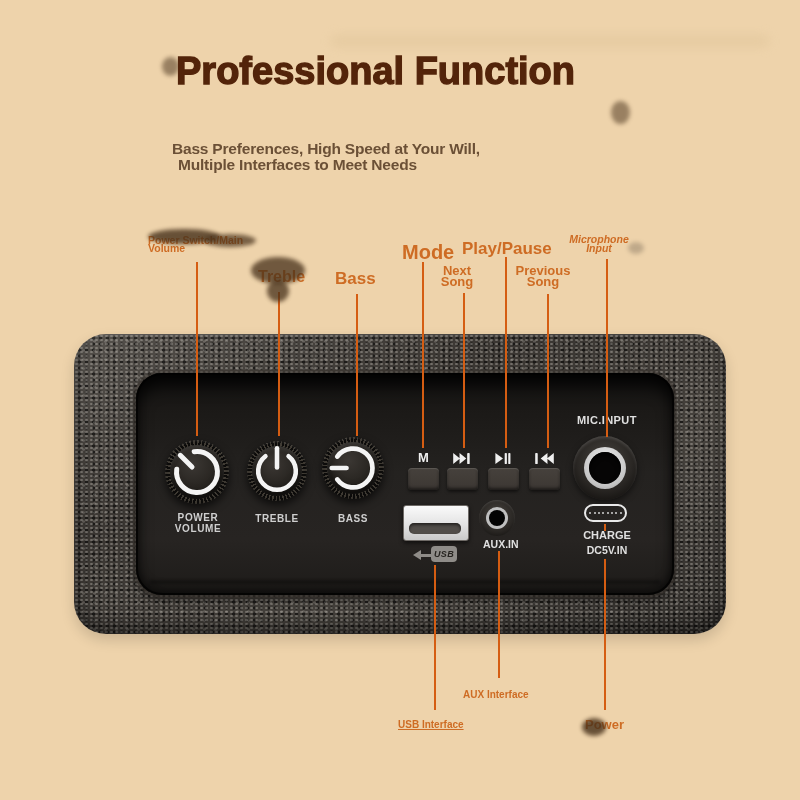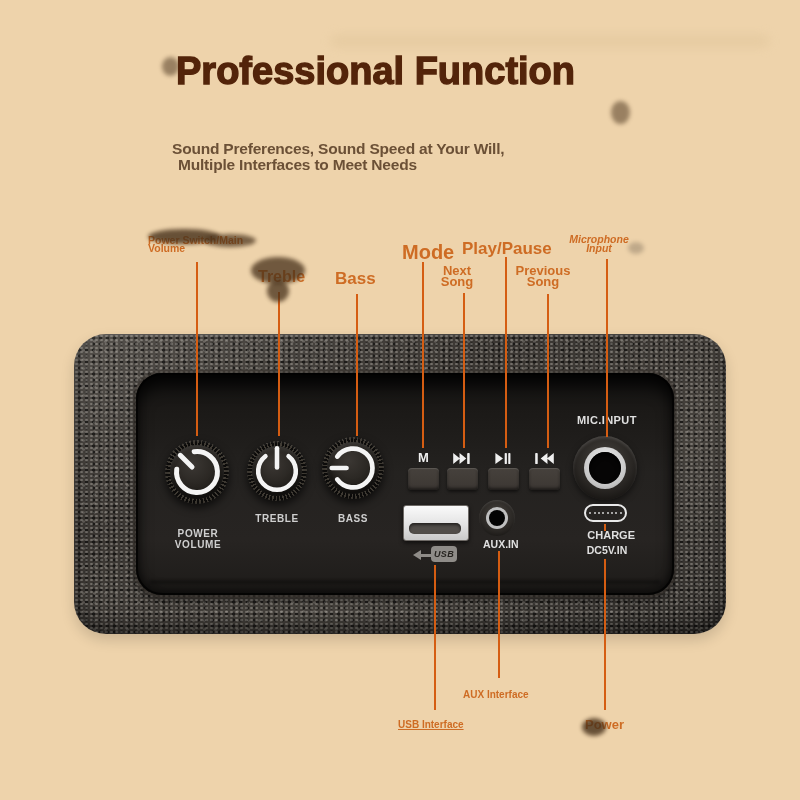--- a/index.html
+++ b/index.html
@@ -112,21 +112,21 @@
 </head>
 <body>
 
 <div id="page">
 
   <div class="sm" style="left:330px;top:34px;width:440px;height:14px;background:#e2c79c;opacity:.55;filter:blur(5px);border-radius:8px;"></div>
   <div class="sm" style="left:162px;top:57px;width:17px;height:19px;opacity:.5;"></div>
   <div class="sm" style="left:611px;top:101px;width:19px;height:23px;opacity:.5;"></div>
 
   <div class="abs title" style="left:176px;top:52px;">Professional Function</div>
-  <div class="abs subtitle" style="left:172px;top:141px;">Sound Preferences, Sound Speed at Your Will,</div>
+  <div class="abs subtitle" style="left:172px;top:141px;">Bass Preferences, High Speed at Your Will,</div>
   <div class="abs subtitle" style="left:178px;top:157px;">Multiple Interfaces to Meet Needs</div>
 
   <div class="abs outer-box"></div>
   <div class="abs inner-panel"></div>
   <div class="abs panel-ledge"></div>
 
   <div class="knob" style="left:165px;top:440px;width:64px;height:64px;">
     <div class="knurl"></div>
     <div class="face"></div>
     <svg class="mark" width="62" height="62" viewBox="-50 -50 100 100">
@@ -143,21 +143,21 @@
     </svg>
   </div>
   <div class="knob" style="left:322px;top:437px;width:62px;height:62px;">
     <div class="knurl"></div>
     <div class="face"></div>
     <svg class="mark" width="59" height="59" viewBox="-50 -50 100 100">
       <path d="M -26.7 -19.4 A 33 33 0 1 1 -26.7 19.4"></path>
       <path d="M -11 0 L -36 0"></path>
     </svg>
   </div>
-  <div class="knob-label" style="left:167px;top:512px;width:62px;margin-top:16px;">POWER VOLUME</div>
+  <div class="knob-label" style="left:167px;top:512px;width:62px;">POWER VOLUME</div>
   <div class="knob-label" style="left:249px;top:513px;width:56px;">TREBLE</div>
   <div class="knob-label" style="left:325px;top:513px;width:56px;">BASS</div>
 
   <div class="mode-m" style="left:408px;top:450px;width:31px;">M</div>
   <div class="btn-glyph" style="left:453px;top:453px;">
     <svg width="19" height="11" viewBox="0 0 22 13">
       <path class="f" d="M0 0 L8 6.5 L0 13 Z M7.5 0 L15.5 6.5 L7.5 13 Z"></path>
       <rect class="f" x="16.5" y="0" width="3" height="13" rx="1"></rect>
     </svg>
   </div>
@@ -201,21 +201,21 @@
   <div class="abs usbc">
     <i></i>
       <i></i>
       <i></i>
       <i></i>
       <i></i>
       <i></i>
       <i></i>
       <i></i>
   </div>
-  <div class="ptext" style="left:579px;top:529px;width:56px;text-align:right;font-size:11px;">CHARGE</div>
+  <div class="ptext" style="left:579px;top:529px;width:56px;text-align:center;font-size:11px;">CHARGE</div>
   <div class="ptext" style="left:579px;top:544px;width:56px;text-align:center;font-size:10.5px;">DC5V.IN</div>
 
   <div class="line" style="left:196px;top:262px;height:174px;"></div>
   <div class="line" style="left:278px;top:292px;height:144px;"></div>
   <div class="line" style="left:356px;top:294px;height:142px;"></div>
   <div class="line" style="left:422px;top:262px;height:186px;"></div>
   <div class="line" style="left:463px;top:293px;height:155px;"></div>
   <div class="line" style="left:505px;top:257px;height:191px;"></div>
   <div class="line" style="left:547px;top:294px;height:154px;"></div>
   <div class="line" style="left:606px;top:259px;height:178px;"></div>

